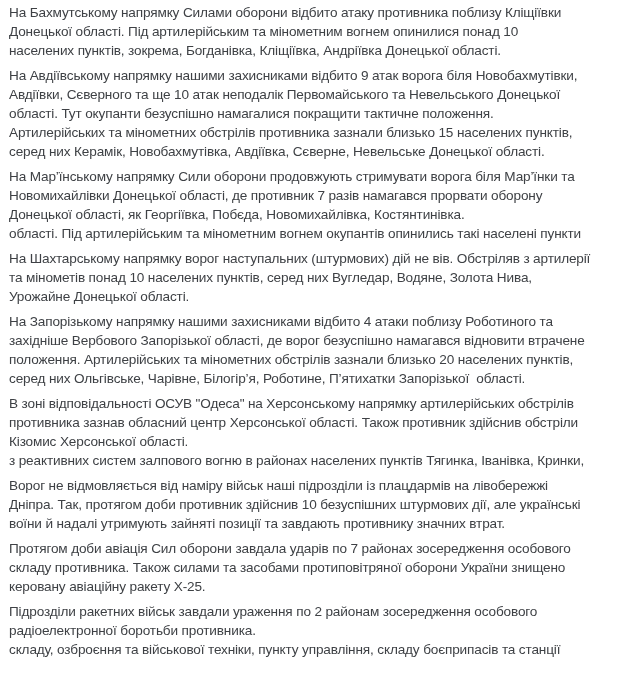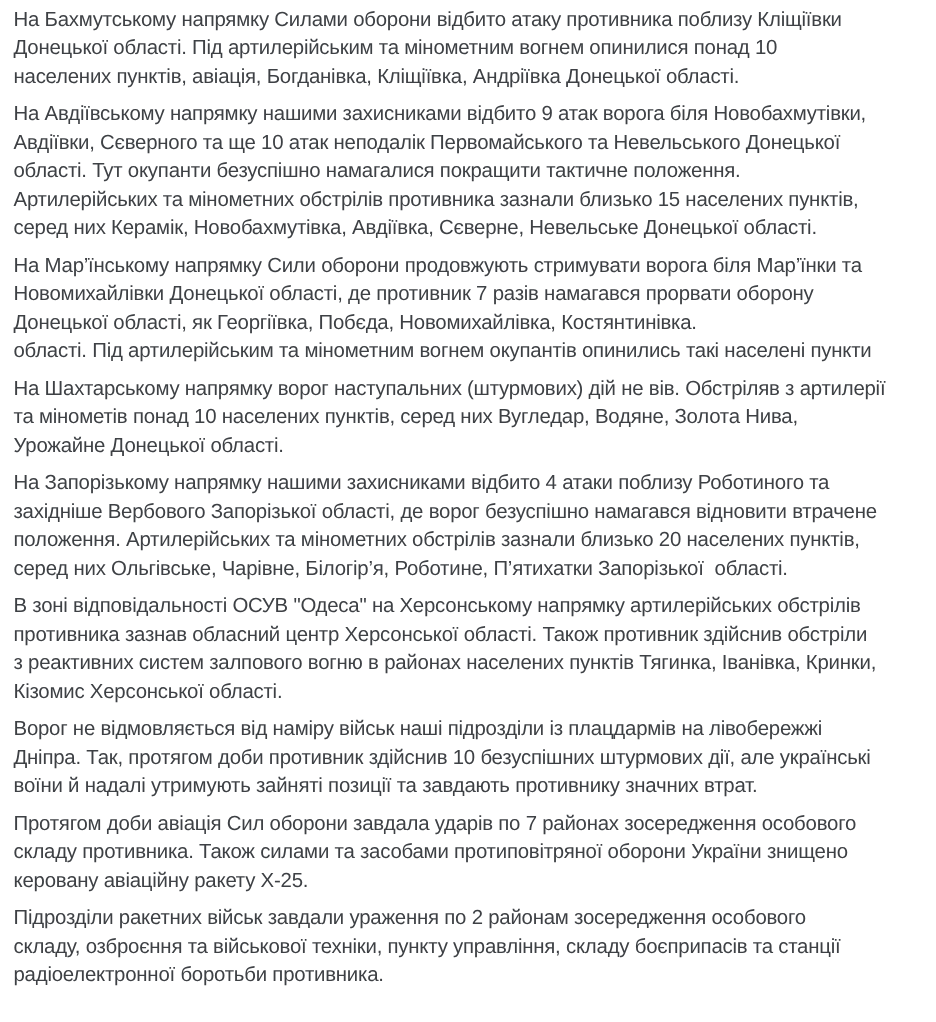--- a/index.html
+++ b/index.html
@@ -31,21 +31,21 @@
   }
 </style>
 </head>
 <body>
 
 <div class="page">
   <div class="report">
       <div class="para">
         <div class="line">На Бахмутському напрямку Силами оборони відбито атаку противника поблизу Кліщіївки</div>
         <div class="line">Донецької області. Під артилерійським та мінометним вогнем опинилися понад 10</div>
-        <div class="line">населених пунктів, авіація, Богданівка, Кліщіївка, Андріївка Донецької області.</div>
+        <div class="line">населених пунктів, зокрема, Богданівка, Кліщіївка, Андріївка Донецької області.</div>
       </div>
       <div class="para">
         <div class="line">На Авдіївському напрямку нашими захисниками відбито 9 атак ворога біля Новобахмутівки,</div>
         <div class="line">Авдіївки, Сєверного та ще 10 атак неподалік Первомайського та Невельського Донецької</div>
         <div class="line">області. Тут окупанти безуспішно намагалися покращити тактичне положення.</div>
         <div class="line">Артилерійських та мінометних обстрілів противника зазнали близько 15 населених пунктів,</div>
         <div class="line">серед них Керамік, Новобахмутівка, Авдіївка, Сєверне, Невельське Донецької області.</div>
       </div>
       <div class="para">
         <div class="line">На Мар’їнському напрямку Сили оборони продовжують стримувати ворога біля Мар’їнки та</div>
@@ -60,32 +60,32 @@
       </div>
       <div class="para">
         <div class="line">На Запорізькому напрямку нашими захисниками відбито 4 атаки поблизу Роботиного та</div>
         <div class="line">західніше Вербового Запорізької області, де ворог безуспішно намагався відновити втрачене</div>
         <div class="line">положення. Артилерійських та мінометних обстрілів зазнали близько 20 населених пунктів,</div>
         <div class="line">серед них Ольгівське, Чарівне, Білогір’я, Роботине, П’ятихатки Запорізької  області.</div>
       </div>
       <div class="para">
         <div class="line">В зоні відповідальності ОСУВ "Одеса" на Херсонському напрямку артилерійських обстрілів</div>
         <div class="line">противника зазнав обласний центр Херсонської області. Також противник здійснив обстріли</div>
+        <div class="line">Кізомис Херсонської області.</div>
         <div class="line">з реактивних систем залпового вогню в районах населених пунктів Тягинка, Іванівка, Кринки,</div>
-        <div class="line">Кізомис Херсонської області.</div>
       </div>
       <div class="para">
         <div class="line">Ворог не відмовляється від наміру військ наші підрозділи із плацдармів на лівобережжі</div>
         <div class="line">Дніпра. Так, протягом доби противник здійснив 10 безуспішних штурмових дії, але українські</div>
         <div class="line">воїни й надалі утримують зайняті позиції та завдають противнику значних втрат.</div>
       </div>
       <div class="para">
         <div class="line">Протягом доби авіація Сил оборони завдала ударів по 7 районах зосередження особового</div>
         <div class="line">складу противника. Також силами та засобами протиповітряної оборони України знищено</div>
         <div class="line">керовану авіаційну ракету Х-25.</div>
       </div>
       <div class="para">
         <div class="line">Підрозділи ракетних військ завдали ураження по 2 районам зосередження особового</div>
+        <div class="line">радіоелектронної боротьби противника.</div>
         <div class="line">складу, озброєння та військової техніки, пункту управління, складу боєприпасів та станції</div>
-        <div class="line">радіоелектронної боротьби противника.</div>
       </div>
     </div>
 </div>
 
 </body></html>

